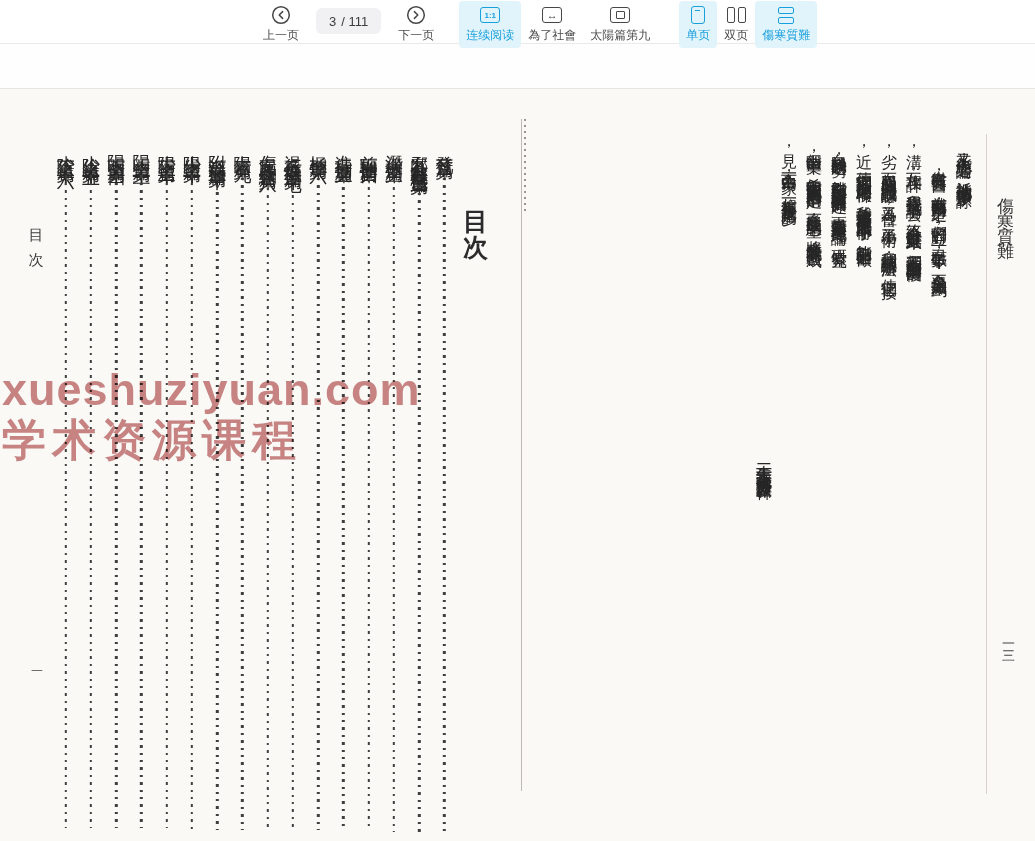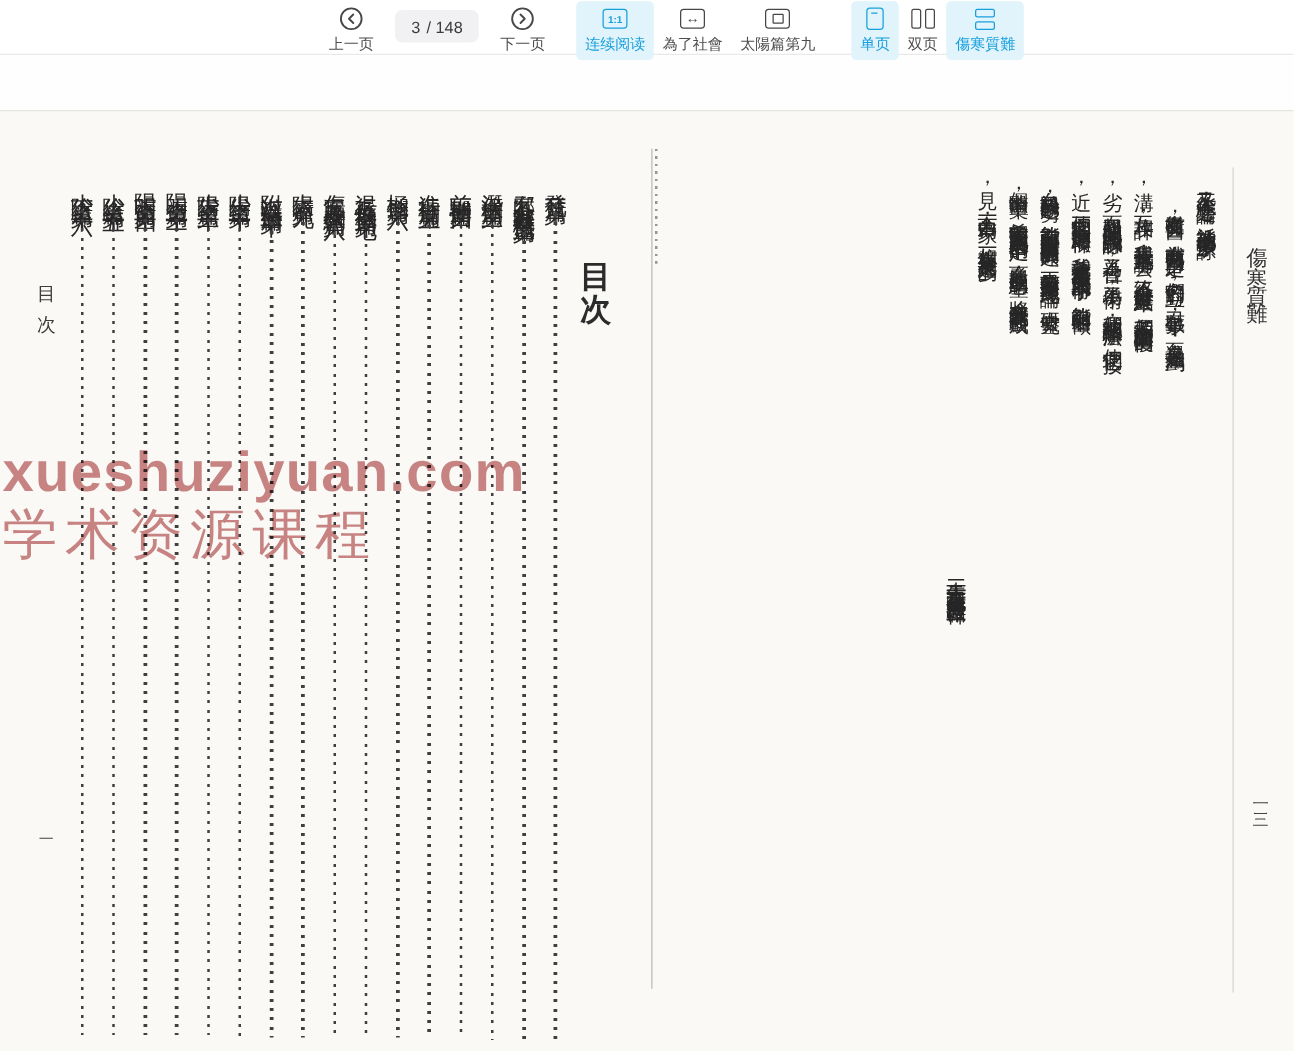--- a/index.html
+++ b/index.html
@@ -62,45 +62,45 @@
   .toc-entry .t { font-size:18px; letter-spacing:2.5px; font-weight:500; }
   .toc-entry .leader { flex:1 1 auto; align-self:stretch; position:relative; }
   .toc-entry .leader::after { content:""; position:absolute; left:50%; transform:translateX(-50%);
     top:9px; bottom:7px; width:2.4px;
     background:repeating-linear-gradient(to bottom,#3f3f3f 0 2.4px,transparent 2.4px 7.4px); }
   .toc-entry .n { font-size:16px; letter-spacing:2px; font-weight:500; }
   .left-margin-label { left:26px; top:128px; font-size:15px; letter-spacing:24px; color:#3d3d3d; }
   .left-folio { left:28px; top:575px; font-size:12px; color:#444; }
 
   
-  .watermark { left:2px; top:264px; z-index:3; mix-blend-mode:multiply; pointer-events:none;
+  .watermark { left:2px; top:276px; z-index:3; mix-blend-mode:multiply; pointer-events:none;
     font-family:"Liberation Sans","DejaVu Sans",sans-serif; color:rgba(183,92,92,0.74); }
   .wm1 { font-size:45px; font-weight:700; letter-spacing:1px; line-height:1.1; }
-  .wm2 { font-size:44px; font-weight:400; letter-spacing:6px; line-height:1.15; }
+  .wm2 { font-size:44px; font-weight:700; letter-spacing:6px; line-height:1.15; }
 </style>
 </head>
 <body>
 
 <div class="root">
 
   <div class="toolbar">
     <div class="tb-cluster">
       <div class="tbtn">
         <span class="ic">
           <svg width="20" height="20" viewBox="0 0 20 20">
               <circle cx="10" cy="10" r="8.3" fill="none" stroke="currentColor" stroke-width="1.5"></circle>
               <polyline points="11.6,6.6 8.2,10 11.6,13.4" fill="none" stroke="currentColor" stroke-width="1.5" stroke-linecap="round" stroke-linejoin="round"></polyline>
             </svg>
         </span>
         <span>上一页</span>
       </div>
 
       <div class="page-indicator">
         <span>3</span>
-        <span>/ 148</span>
+        <span>/ 111</span>
       </div>
 
       <div class="tbtn">
         <span class="ic">
           <svg width="20" height="20" viewBox="0 0 20 20">
               <circle cx="10" cy="10" r="8.3" fill="none" stroke="currentColor" stroke-width="1.5"></circle>
               <polyline points="8.4,6.6 11.8,10 8.4,13.4" fill="none" stroke="currentColor" stroke-width="1.5" stroke-linecap="round" stroke-linejoin="round"></polyline>
             </svg>
         </span>
         <span>下一页</span>

